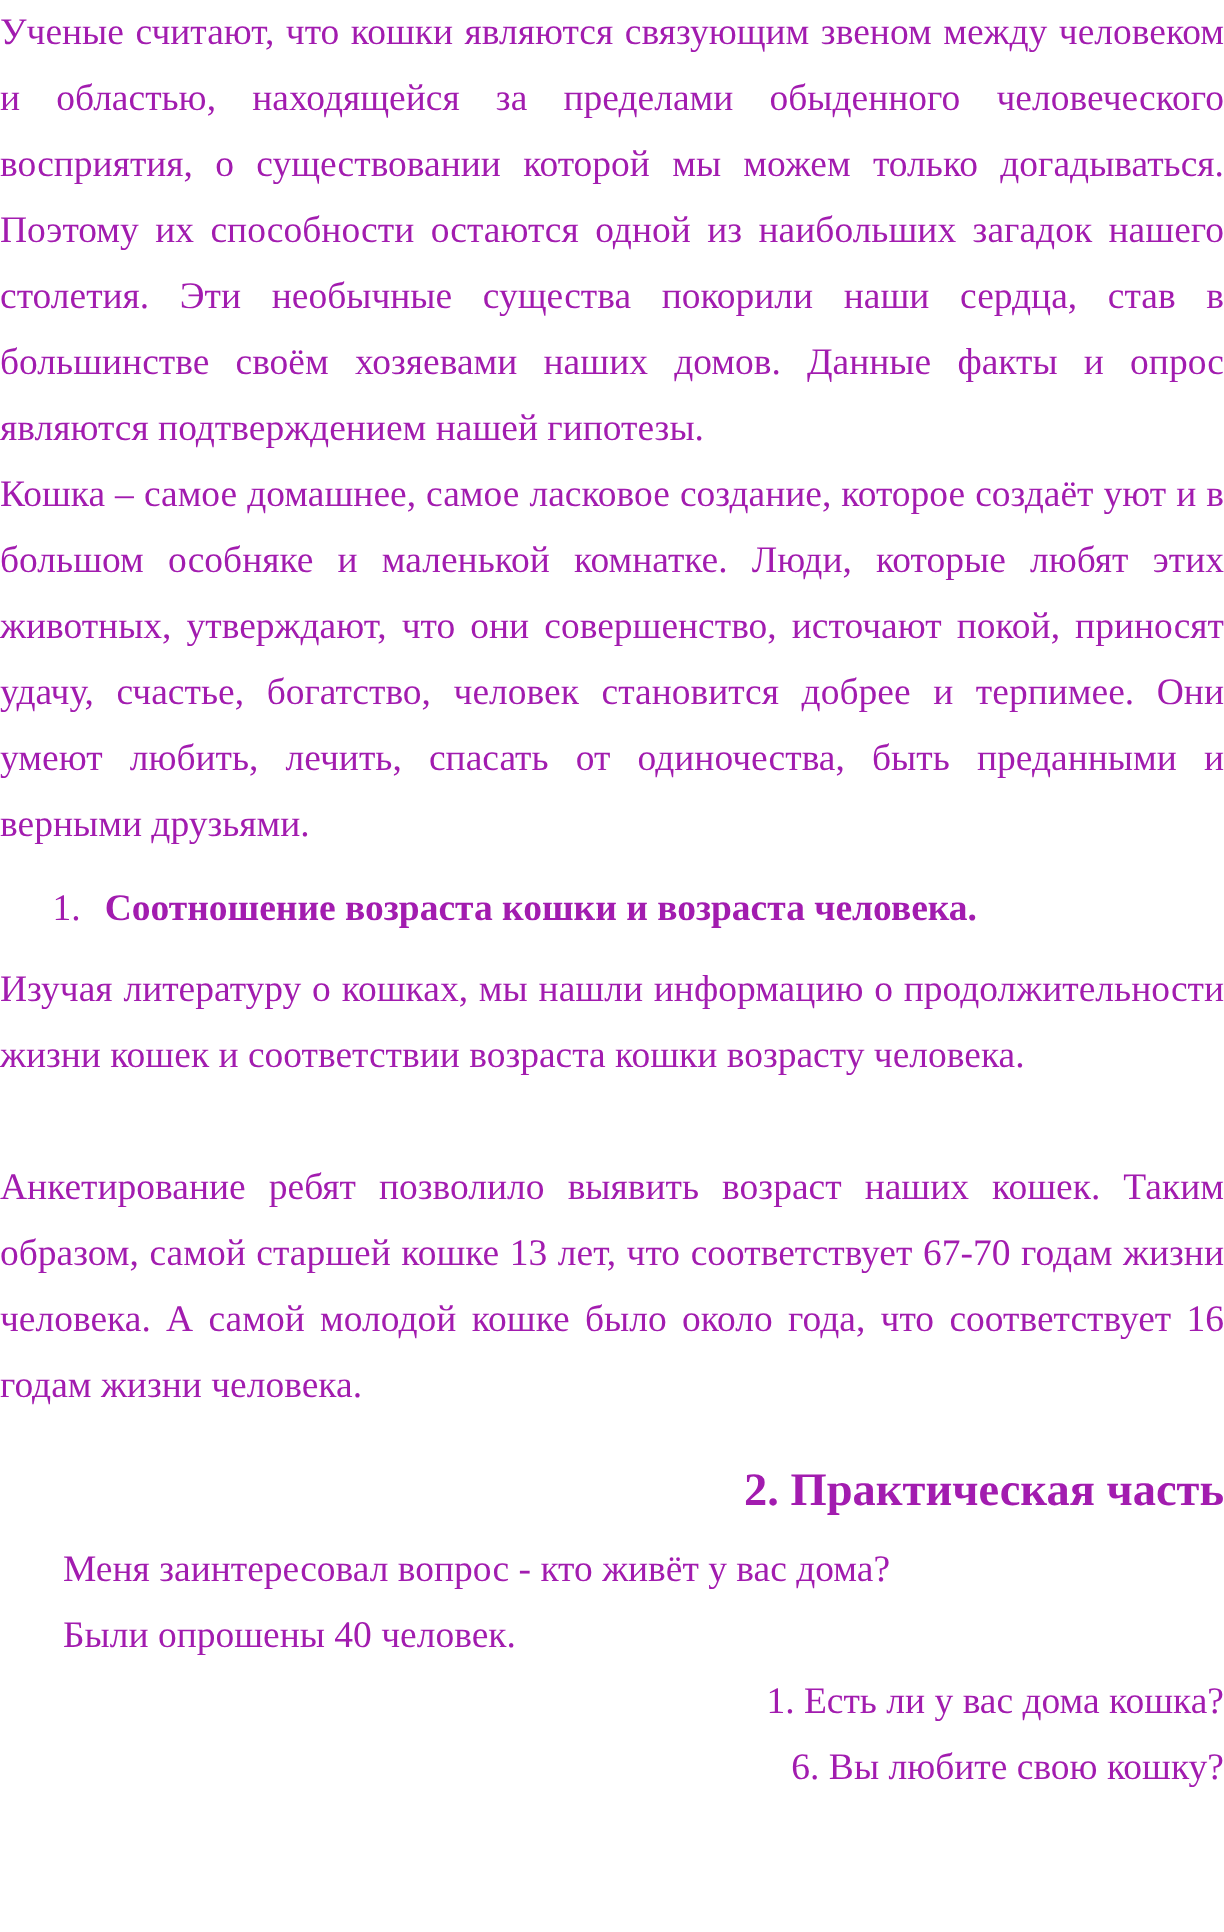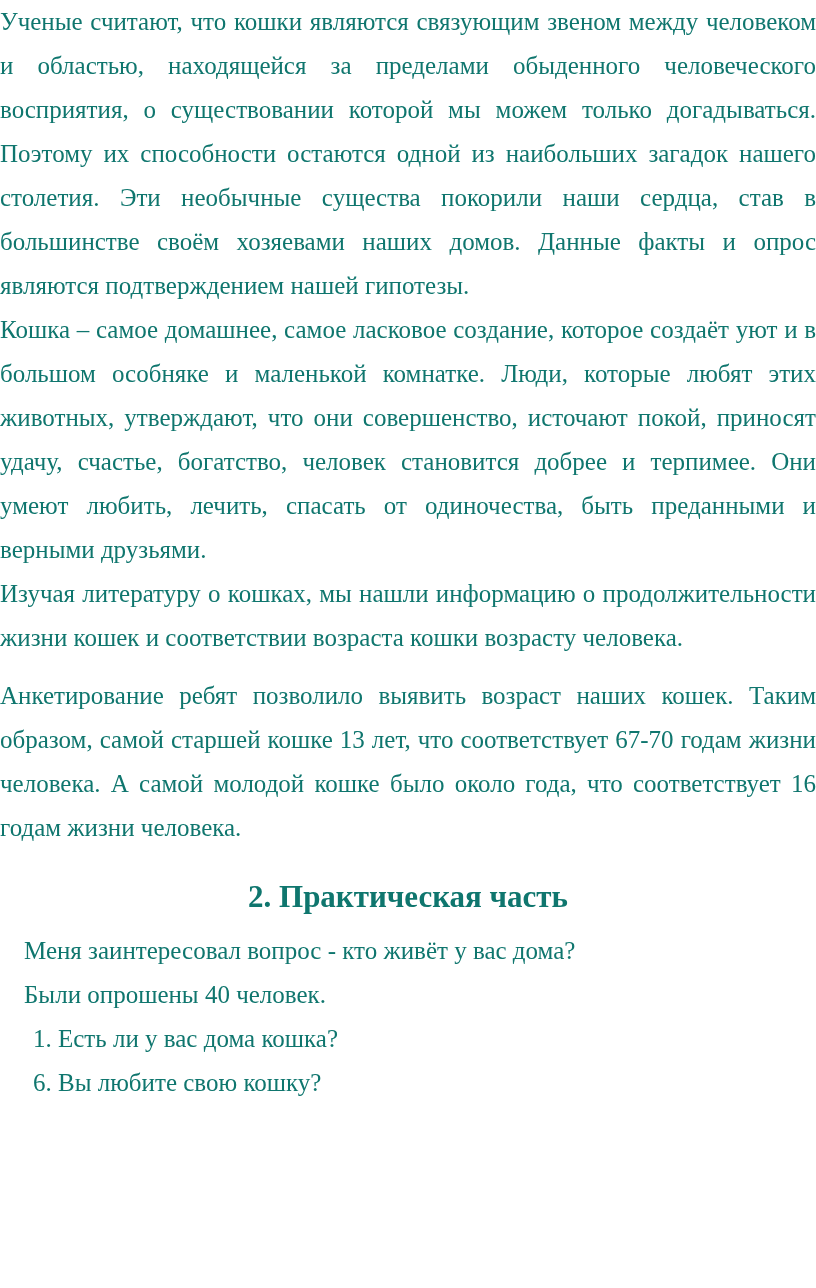--- a/index.html
+++ b/index.html
@@ -1,21 +1,21 @@
 <!DOCTYPE html>
 <html lang="ru"><head>
 <meta charset="utf-8">
 <style>
   * { margin: 0; padding: 0; box-sizing: border-box; }
   html, body { background: #ffffff; }
   .page {
     width: 816px;
     height: 1288px;
     background: #ffffff;
-    color: #0f766e;
+    color: #a21caf;
     font-family: "Liberation Serif", "DejaVu Serif", serif;
     font-size: 25px;
     line-height: 44px;
     overflow: hidden;
     position: relative;
   }
   .body-p {
     text-align: justify;
     text-justify: inter-word;
   }
@@ -26,41 +26,44 @@
     font-size: 25px;
     white-space: nowrap;
   }
   .sec1-heading .num {
     font-weight: normal;
     margin-right: 16px;
   }
   .sec1-heading .title {
     font-weight: bold;
   }
-  .gap-before { margin-top: 14px; }
+  .gap-before { margin-top: 44px; }
   .sec2-heading {
-    text-align: center;
+    text-align: right;
     font-weight: bold;
     font-size: 31px;
     line-height: 48px;
     margin-top: 23px;
     margin-bottom: 8px;
   }
-  .plain-p { padding-left: 24px; }
-  .question-p { padding-left: 33px; }
+  .plain-p { padding-left: 42px; }
+  .question-p { padding-left: 46px; text-align: right; }
 </style>
 </head>
 <body>
 
 <div class="page">
 
   <p class="body-p">Ученые считают, что кошки являются связующим звеном между человеком и областью, находящейся за пределами обыденного человеческого восприятия, о существовании которой мы можем только догадываться. Поэтому их способности остаются одной из наибольших загадок нашего столетия. Эти необычные существа покорили наши сердца, став в большинстве своём хозяевами наших домов. Данные факты и опрос являются подтверждением нашей гипотезы.</p>
 
   <p class="body-p">Кошка – самое домашнее, самое ласковое создание, которое создаёт уют и в большом особняке и маленькой комнатке. Люди, которые любят этих животных, утверждают, что они совершенство, источают покой, приносят удачу, счастье, богатство, человек становится добрее и терпимее. Они умеют любить, лечить, спасать от одиночества, быть преданными и верными друзьями.</p>
 
+  <div class="sec1-heading">
+    <span class="num">1.</span><span class="title">Соотношение возраста кошки и возраста человека.</span>
+  </div>
 
   <p class="body-p">Изучая литературу о кошках, мы нашли информацию о продолжительности жизни кошек и соответствии возраста кошки возрасту человека.</p>
 
   <p class="body-p gap-before">Анкетирование ребят позволило выявить возраст наших кошек. Таким образом, самой старшей кошке 13 лет, что соответствует 67-70 годам жизни человека. А самой молодой кошке было около года, что соответствует 16 годам жизни человека.</p>
 
   <h2 class="sec2-heading">2. Практическая часть</h2>
 
   <p class="plain-p">Меня заинтересовал вопрос - кто живёт у вас дома?</p>
 
   <p class="plain-p">Были опрошены 40 человек.</p>

